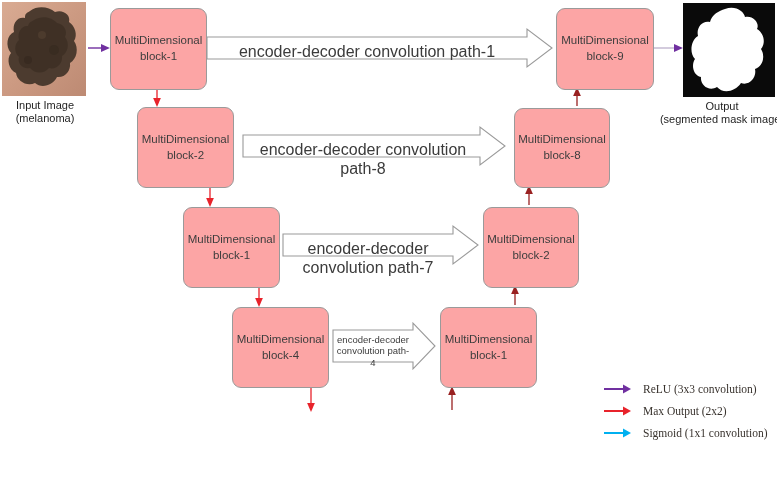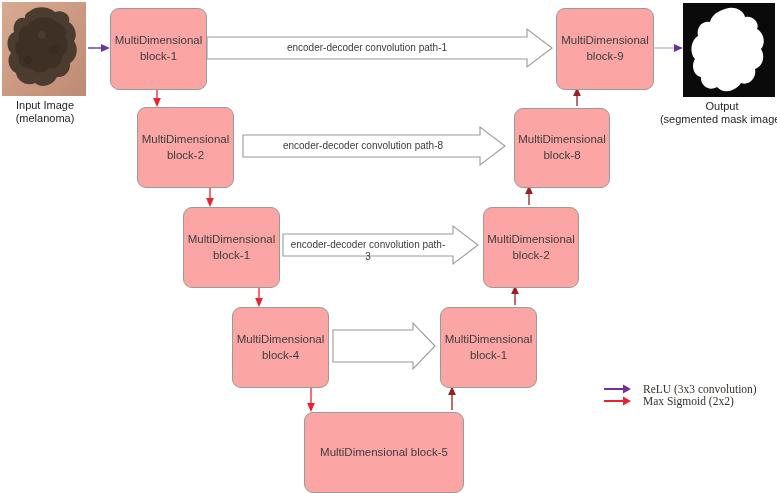--- a/index.html
+++ b/index.html
@@ -8,29 +8,29 @@
     font-family:"Liberation Sans", sans-serif;
   }
   #arrow-layer{position:absolute;left:0;top:0;width:777px;height:493px;z-index:1;pointer-events:none;}
   .block{
     position:absolute;z-index:2;background:#fca5a5;
     border:1.2px solid var(--color-box_border,#9a9a9a);border-radius:9px;
     display:flex;flex-direction:column;align-items:center;justify-content:center;
     font-size:11.5px;line-height:1.35;color:var(--color-text,#3d3d3d);text-align:center;
   }
   .arrow-label{
-    position:absolute;z-index:3;font-size:10px;color:#3b3b3b;text-align:center;line-height:1.2;
+    position:absolute;z-index:3;font-size:16px;color:#3b3b3b;text-align:center;line-height:1.2;
   }
   .arrow-label.small{font-size:9.5px;}
   .caption{
     position:absolute;z-index:3;font-size:11px;color:#1e1e1e;text-align:center;line-height:1.2;
   }
   .img-frame{position:absolute;z-index:2;}
   #legend{
-    position:absolute;left:602px;top:383px;z-index:3;display:flex;flex-direction:column;
+    position:absolute;left:602px;top:383px;z-index:3;display:flex;flex-direction:column;gap:10px;
     font-family:"Liberation Serif", serif;font-size:11.5px;color:#38322d;
   }
   .legend-row{display:flex;align-items:center;gap:11px;height:12px;}
   .legend-row svg{flex:0 0 auto;}
 </style>
 </head>
 <body>
 
 <div id="canvas">
 
@@ -136,54 +136,59 @@
     <span>block-2</span>
   </div>
   <div class="block" style="left:183px;top:207px;width:95px;height:79px;">
     <span>MultiDimensional</span>
     <span>block-1</span>
   </div>
   <div class="block" style="left:232px;top:307px;width:95px;height:79px;">
     <span>MultiDimensional</span>
     <span>block-4</span>
   </div>
-  <div class="block" style="left:304px;top:412px;width:158px;height:79px;">
-    <span>MultiDimensional block-5</span>
-  </div>
   <div class="block" style="left:440px;top:307px;width:95px;height:79px;">
     <span>MultiDimensional</span>
     <span>block-1</span>
   </div>
   <div class="block" style="left:483px;top:207px;width:94px;height:79px;">
     <span>MultiDimensional</span>
     <span>block-2</span>
   </div>
   <div class="block" style="left:514px;top:108px;width:94px;height:78px;">
     <span>MultiDimensional</span>
     <span>block-8</span>
   </div>
   <div class="block" style="left:556px;top:8px;width:96px;height:80px;">
     <span>MultiDimensional</span>
     <span>block-9</span>
   </div>
 
   <div class="arrow-label" style="left:217px;top:42px;width:300px;">encoder-decoder convolution path-1</div>
   <div class="arrow-label" style="left:253px;top:140px;width:220px;">encoder-decoder convolution path-8</div>
-  <div class="arrow-label" style="left:288px;top:239px;width:160px;">encoder-decoder convolution path-3</div>
+  <div class="arrow-label" style="left:288px;top:239px;width:160px;">encoder-decoder convolution path-7</div>
+  <div class="arrow-label small" style="left:336px;top:334px;width:74px;">encoder-decoder convolution path-4</div>
 
   <div id="legend">
     <div class="legend-row">
       <svg width="30" height="12" viewBox="0 0 30 12" xmlns="http://www.w3.org/2000/svg">
         <line x1="2" y1="6" x2="21" y2="6" stroke-width="2" stroke="#7030a0"></line>
         <polygon points="21,1.5 29,6 21,10.5" fill="#7030a0"></polygon>
       </svg>
       <span>ReLU (3x3 convolution)</span>
     </div>
     <div class="legend-row">
       <svg width="30" height="12" viewBox="0 0 30 12" xmlns="http://www.w3.org/2000/svg">
         <line x1="2" y1="6" x2="21" y2="6" stroke-width="2" stroke="#e8232b"></line>
         <polygon points="21,1.5 29,6 21,10.5" fill="#e8232b"></polygon>
       </svg>
-      <span>Max Sigmoid (2x2)</span>
+      <span>Max Output (2x2)</span>
+    </div>
+    <div class="legend-row">
+      <svg width="30" height="12" viewBox="0 0 30 12" xmlns="http://www.w3.org/2000/svg">
+        <line x1="2" y1="6" x2="21" y2="6" stroke-width="2" stroke="#00b0f0"></line>
+        <polygon points="21,1.5 29,6 21,10.5" fill="#00b0f0"></polygon>
+      </svg>
+      <span>Sigmoid (1x1 convolution)</span>
     </div>
   </div>
 
 </div>
 
 </body></html>

